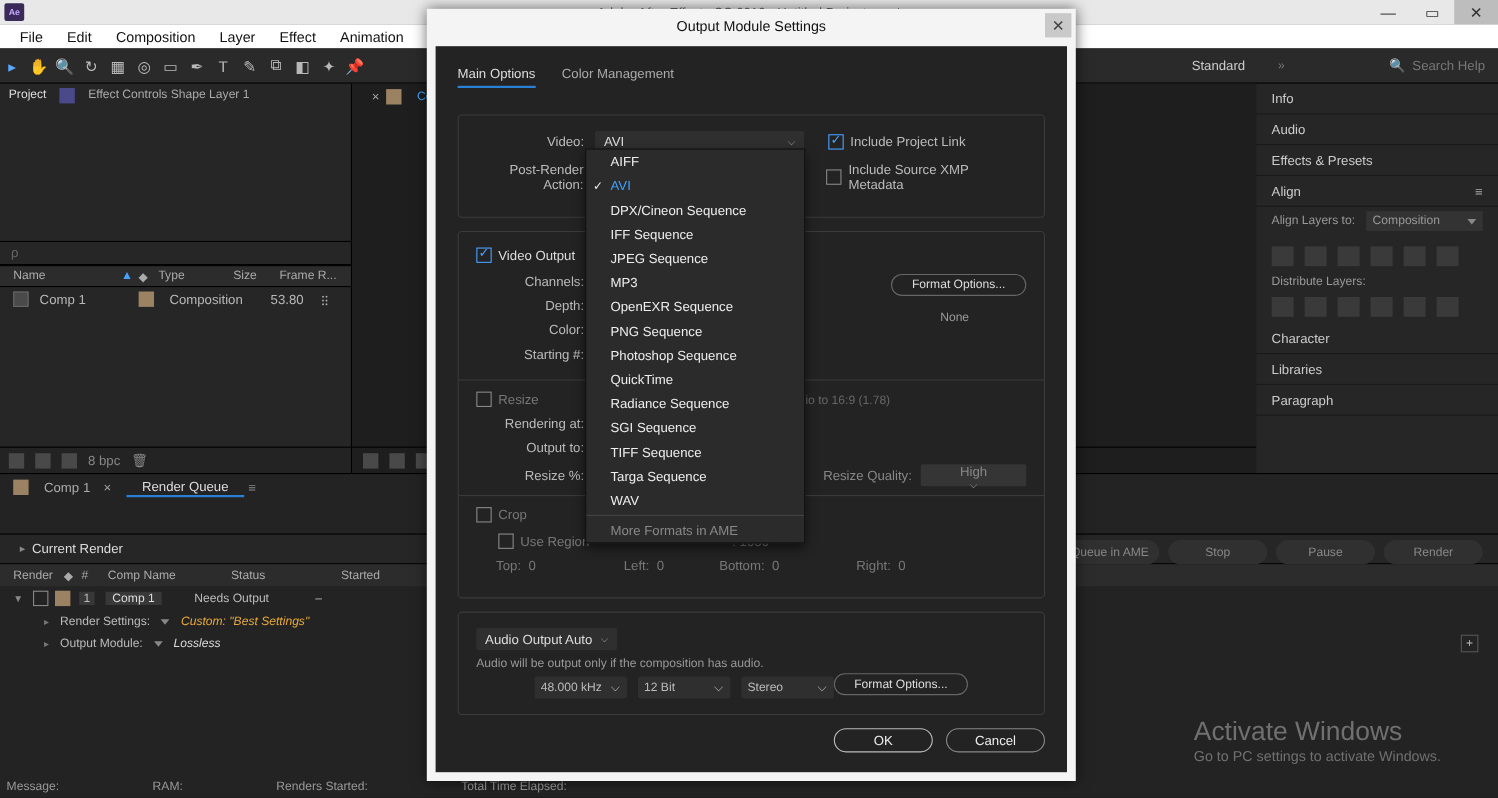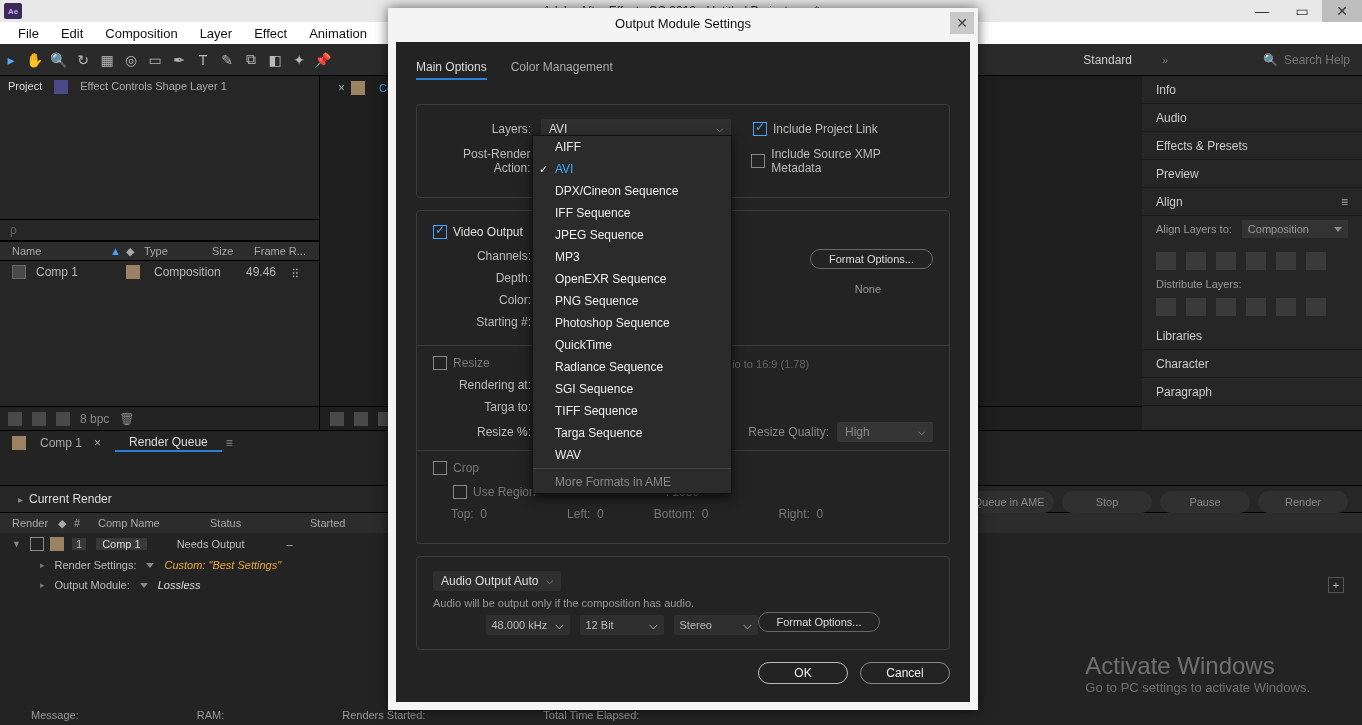--- a/index.html
+++ b/index.html
@@ -64,21 +64,21 @@
 .rq-row .compname { background:#383838; padding:0 6px; margin-left:10px; color:#ddd;}
 .rq-sub { height:20px; display:flex; align-items:center; padding-left:40px; font-size:11px; gap:10px;}
 .rq-sub::before{content:'▸'; color:#777; font-size:9px;}
 .rq-sub .lbl{color:#bbb;}
 .rq-sub .val{color:#e8a93a; font-style:italic;}
 .rq-sub .val2{color:#ddd; font-style:italic;}
 .plusbtn { margin-left:auto; margin-right:18px; color:#bbb; width:16px; height:16px; border:1px solid #555; display:flex;align-items:center;justify-content:center;}
 .rqbtns { position:absolute; right:14px; top:60px; display:flex; gap:8px;}
 .rqbtn { width:90px; height:22px; background:#303030; border-radius:14px; color:#888; display:flex; align-items:center; justify-content:center; font-size:11px;}
 
-.footer { position:absolute; left:0; right:0; bottom:0; height:20px; display:flex; align-items:center; font-size:11px; color:#999; padding:0 31px; gap:118px; background:#232323;}
+.footer { position:absolute; left:0; right:0; bottom:0; height:20px; display:flex; align-items:center; font-size:11px; color:#999; padding:0 6px; gap:85px; background:#232323;}
 .footer span{ white-space:nowrap;}
 
 
 .activate { position:absolute; right:52px; bottom:30px; color:#707070; text-align:left; pointer-events:none;}
 .activate .t1{ font-size:24px; }
 .activate .t2{ font-size:13px; }
 
 
 .modal-backdrop { position:absolute; left:388px; top:8px; width:590px; height:702px; background:#f4f4f4; box-shadow:0 0 12px rgba(0,0,0,0.6);}
 .modal-title { height:30px; display:flex; align-items:center; justify-content:center; color:#111; font-size:13px; position:relative;}
@@ -178,21 +178,21 @@
       <span style="width:16px">◆</span>
       <span style="width:66px">Type</span>
       <span style="width:40px">Size</span>
       <span>Frame R...</span>
     </div>
     <div class="proj-row">
       <span class="icon"></span>
       <span style="width:80px">Comp 1</span>
       <span class="smicon" style="background:#9a8262;"></span>
       <span style="width:82px;margin-left:4px">Composition</span>
-      <span>49.46</span>
+      <span>53.80</span>
       <span style="margin-left:6px;">⁝⁝</span>
     </div>
     <div style="flex:1"></div>
     <div class="proj-bottom">
       <span class="smicon"></span>
       <span class="smicon"></span>
       <span class="smicon"></span>
       <span>8 bpc</span>
       <span>🗑</span>
     </div>
@@ -216,23 +216,20 @@
     <div class="rp-item">
         <span class="rp-title">Info</span>
       </div>
     <div class="rp-item">
         <span class="rp-title">Audio</span>
       </div>
     <div class="rp-item">
         <span class="rp-title">Effects &amp; Presets</span>
       </div>
     <div class="rp-item">
-        <span class="rp-title">Preview</span>
-      </div>
-    <div class="rp-item">
         <span class="rp-title">Align</span>
         <span>≡</span>
       </div>
     <div class="align-sel">
       <span>Align Layers to:</span>
       <div class="dd">
           <span>Composition</span>
           <span class="tri"></span>
         </div>
     </div>
@@ -247,24 +244,24 @@
     <div style="padding:2px 14px;font-size:11px;color:#999;">Distribute Layers:</div>
     <div class="align-row">
       <div class="align-ic"></div>
       <div class="align-ic"></div>
       <div class="align-ic"></div>
       <div class="align-ic"></div>
       <div class="align-ic"></div>
       <div class="align-ic"></div>
     </div>
     <div class="rp-item">
+        <span class="rp-title">Character</span>
+      </div>
+    <div class="rp-item">
         <span class="rp-title">Libraries</span>
-      </div>
-    <div class="rp-item">
-        <span class="rp-title">Character</span>
       </div>
     <div class="rp-item">
         <span class="rp-title">Paragraph</span>
       </div>
   </div>
 </div>
 
 <div class="lower">
   <div class="ltabs">
     <span class="smicon" style="background:#9a8262;"></span>
@@ -327,21 +324,21 @@
     <div class="modal-close">✕</div>
   </div>
   <div class="modal-body">
     <div class="mod-tabs">
       <div class="mt active">Main Options</div>
       <div class="mt">Color Management</div>
     </div>
 
     <div class="mod-frame">
       <div class="frow">
-        <div class="lab">Layers:</div>
+        <div class="lab">Video:</div>
         <div class="dd2">
             <span>AVI</span>
             <span class="car">⌵</span>
           </div>
         <div style="width:22px"></div>
         <span class="cbx checked"></span>
         <span>Include Project Link</span>
       </div>
       <div class="frow">
         <div class="lab">Post-Render Action:</div>
@@ -381,27 +378,27 @@
       <div style="border-top:1px solid #3a3a3a; margin:8px -16px; padding:10px 16px 0;">
         <div class="sec-title sub">
             <span class="cbx"></span>
             <span>Resize</span>
           </div>
         <div style="color:#666;font-size:11px;margin-left:290px;margin-top:-22px;margin-bottom:8px;">atio to 16:9 (1.78)</div>
         <div class="frow sub">
             <div class="lab">Rendering at:</div>
           </div>
         <div class="frow sub">
-            <div class="lab">Targa to:</div>
+            <div class="lab">Output to:</div>
           </div>
         <div class="frow sub">
           <div class="lab">Resize %:</div>
           <div style="flex:1"></div>
           <span style="color:#888;margin-right:8px;">Resize Quality:</span>
-          <div class="dd2" style="width:96px;background:#353535;color:#888;">
+          <div class="dd2" style="width:96px;background:#353535;color:#888;flex-direction:column;">
               <span>High</span>
               <span class="car">⌵</span>
             </div>
         </div>
       </div>
 
       <div style="border-top:1px solid #3a3a3a; margin:8px -16px 0; padding:10px 16px 0;">
         <div class="sec-title sub">
             <span class="cbx"></span>
             <span>Crop</span>

